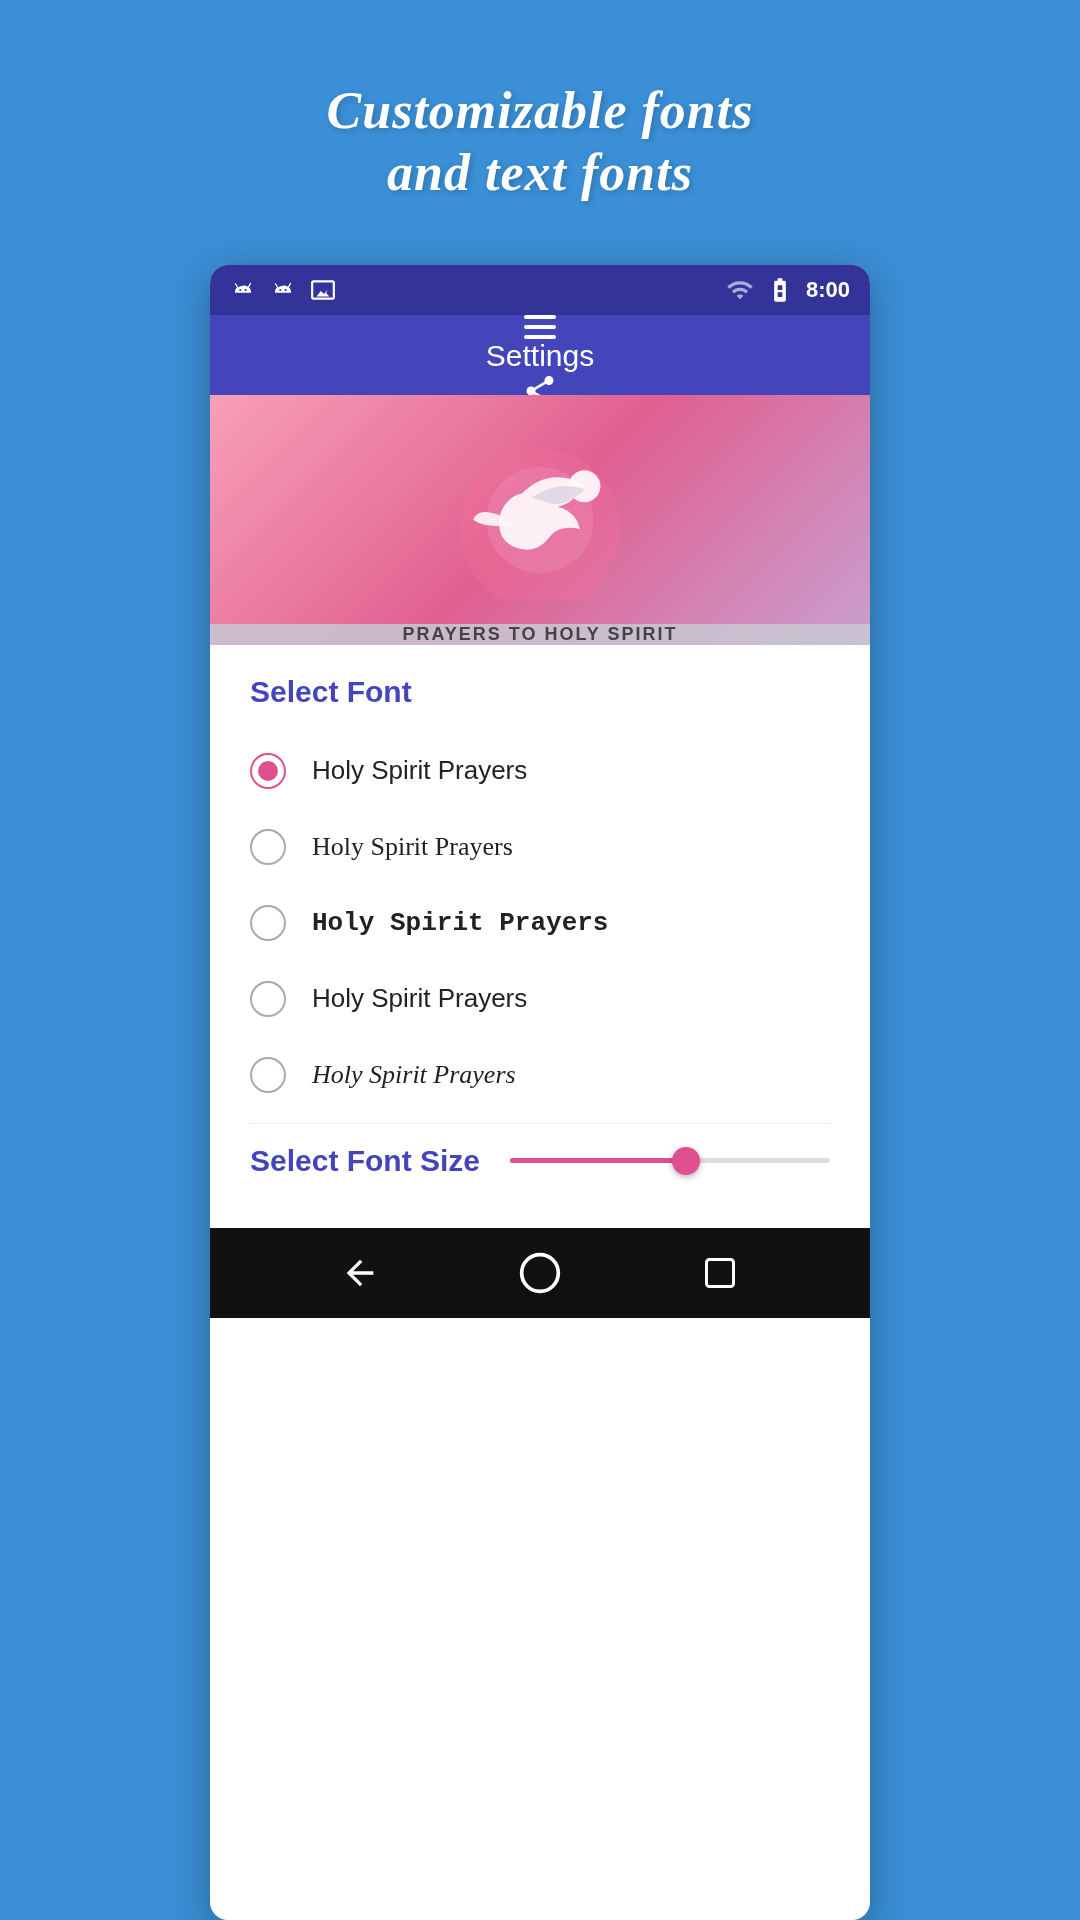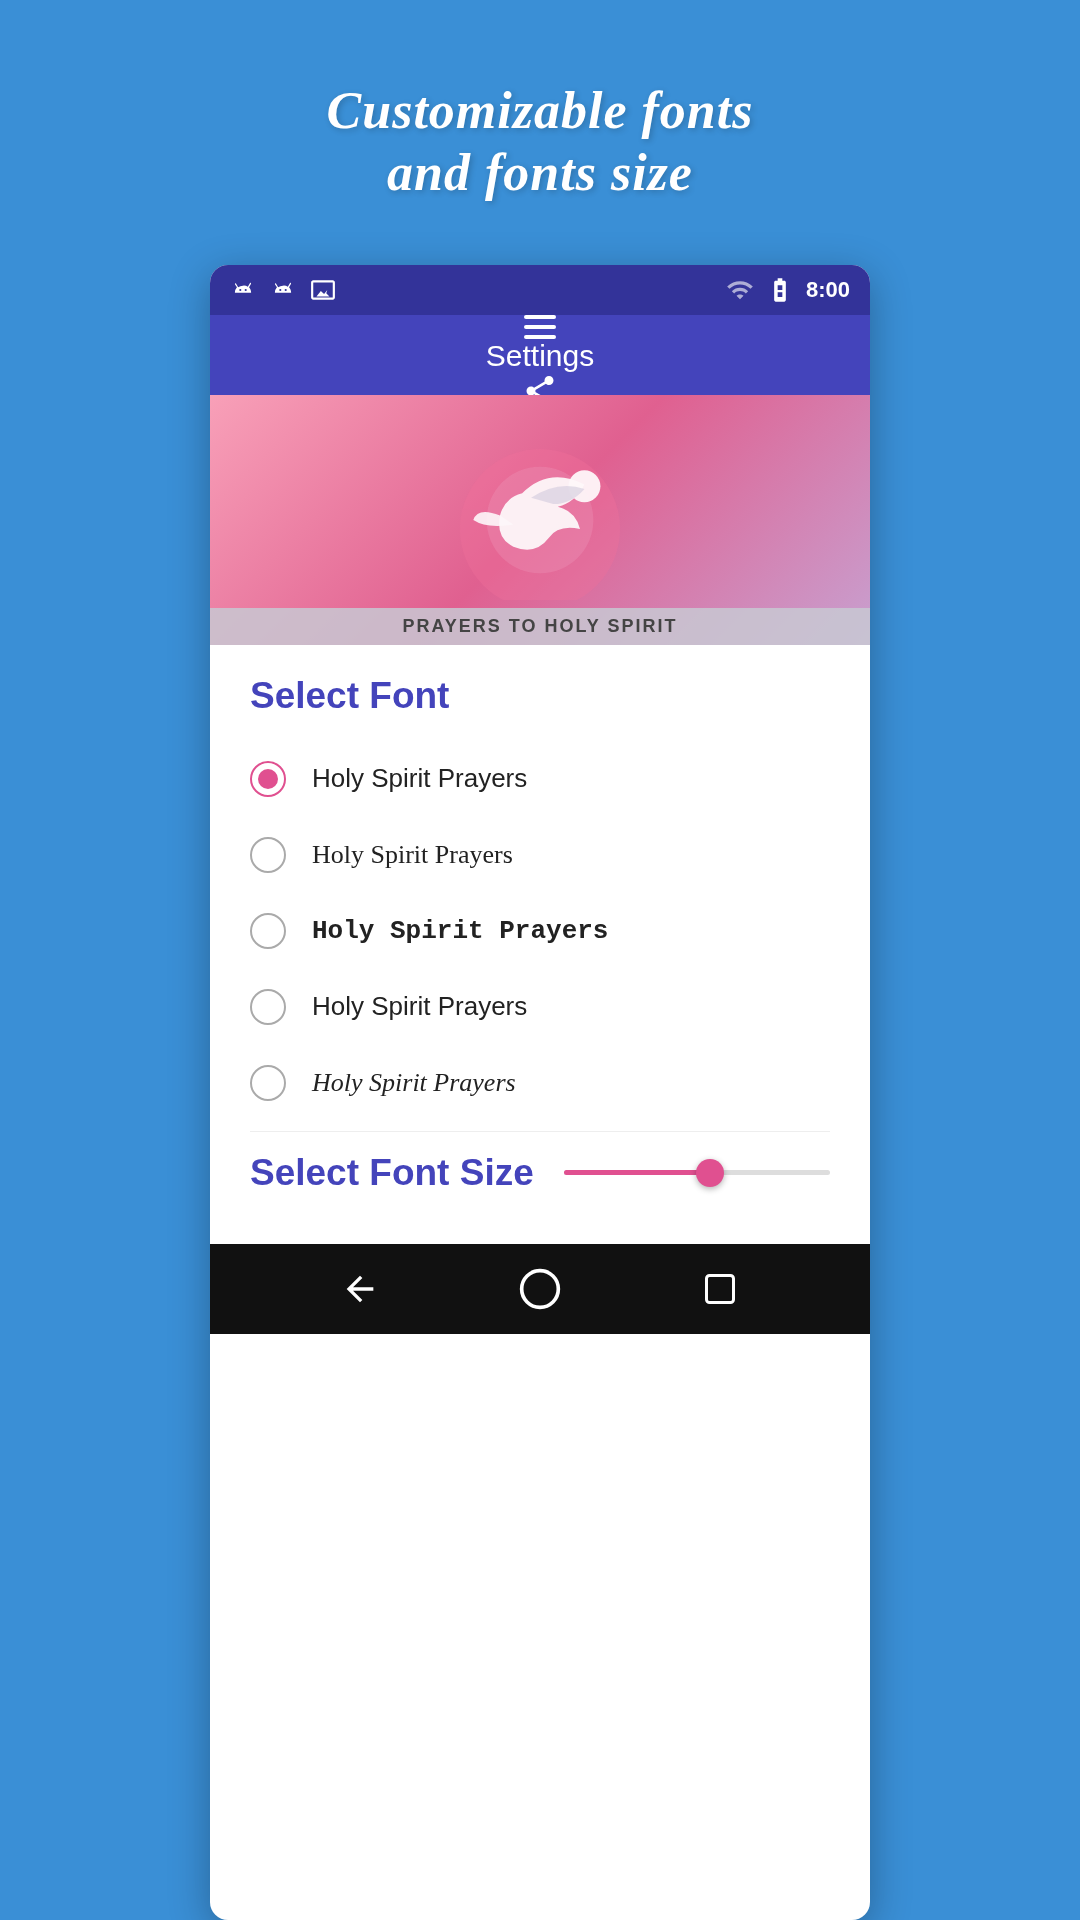--- a/index.html
+++ b/index.html
@@ -143,37 +143,36 @@
       opacity: 0.95;
     }
 
     .image-caption {
       position: absolute;
       bottom: 0;
       left: 0;
       right: 0;
       background: rgba(200, 200, 210, 0.85);
       text-align: center;
-      padding: 8px;
       font-size: 18px;
       font-weight: bold;
       letter-spacing: 2px;
       color: #444;
     }
 
     
     .content {
       background: white;
       padding: 30px 40px;
       flex: 1;
     }
 
     .section-title {
       color: #4444bb;
-      font-size: 37px;
+      font-size: 30px;
       font-weight: bold;
       margin-bottom: 24px;
     }
 
     .radio-group {
       display: flex;
       flex-direction: column;
       gap: 0;
     }
 
@@ -287,21 +286,21 @@
       width: 60px;
       height: 60px;
     }
   </style>
 </head>
 <body>
 
 <div class="outer-bg">
   <div class="hero-text">
     <span>Customizable fonts</span><br>
-    <span>and fonts size</span>
+    <span>and text fonts</span>
   </div>
 
   <div class="phone-frame">
 
     <div class="status-bar">
       <div class="status-bar-left">
 
         <svg class="status-icon" viewBox="0 0 24 24">
           <path d="M17.6 9.48l1.84-3.18c.16-.31.04-.69-.26-.85-.29-.15-.65-.06-.83.22l-1.88 3.24A7.46 7.46 0 0 0 12 8a7.46 7.46 0 0 0-4.47 1.41L5.65 6.17c-.19-.28-.56-.37-.86-.21-.29.16-.39.51-.24.8L6.4 9.48A7.32 7.32 0 0 0 4.5 14.5h15c0-1.94-.67-3.72-1.9-5.02zM9.5 13a1 1 0 1 1 0-2 1 1 0 0 1 0 2zm5 0a1 1 0 1 1 0-2 1 1 0 0 1 0 2z" fill="white"></path>
         </svg>

